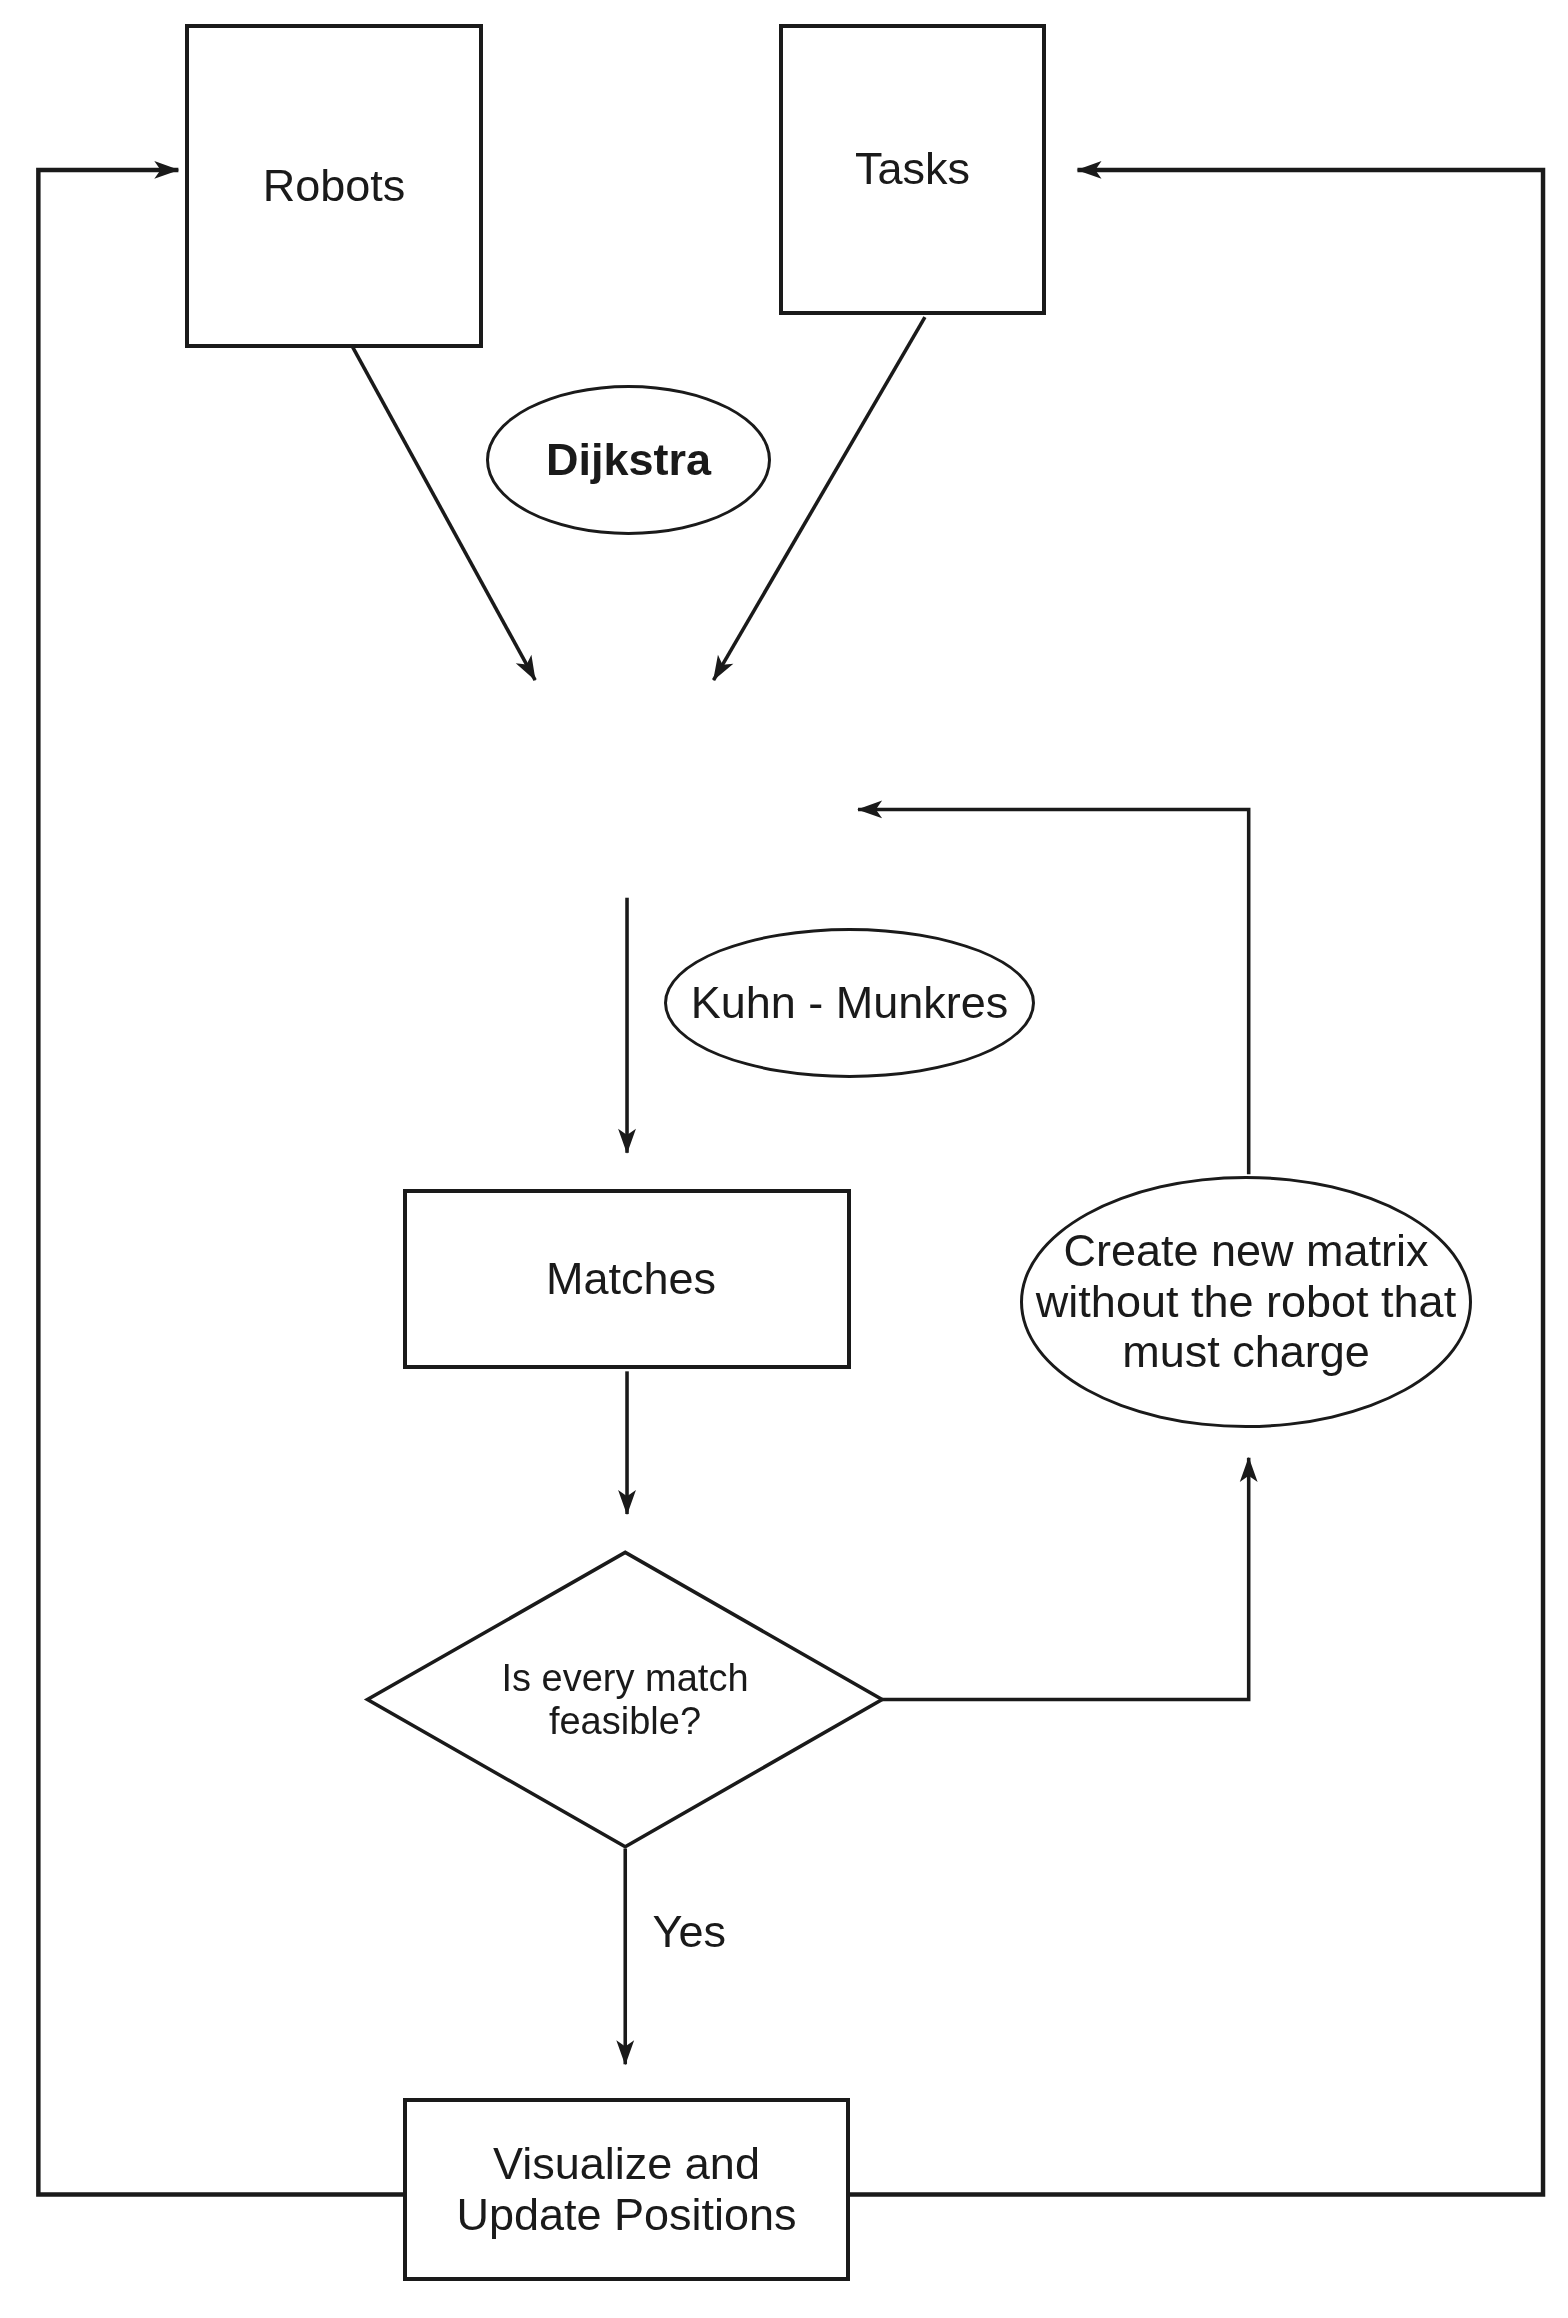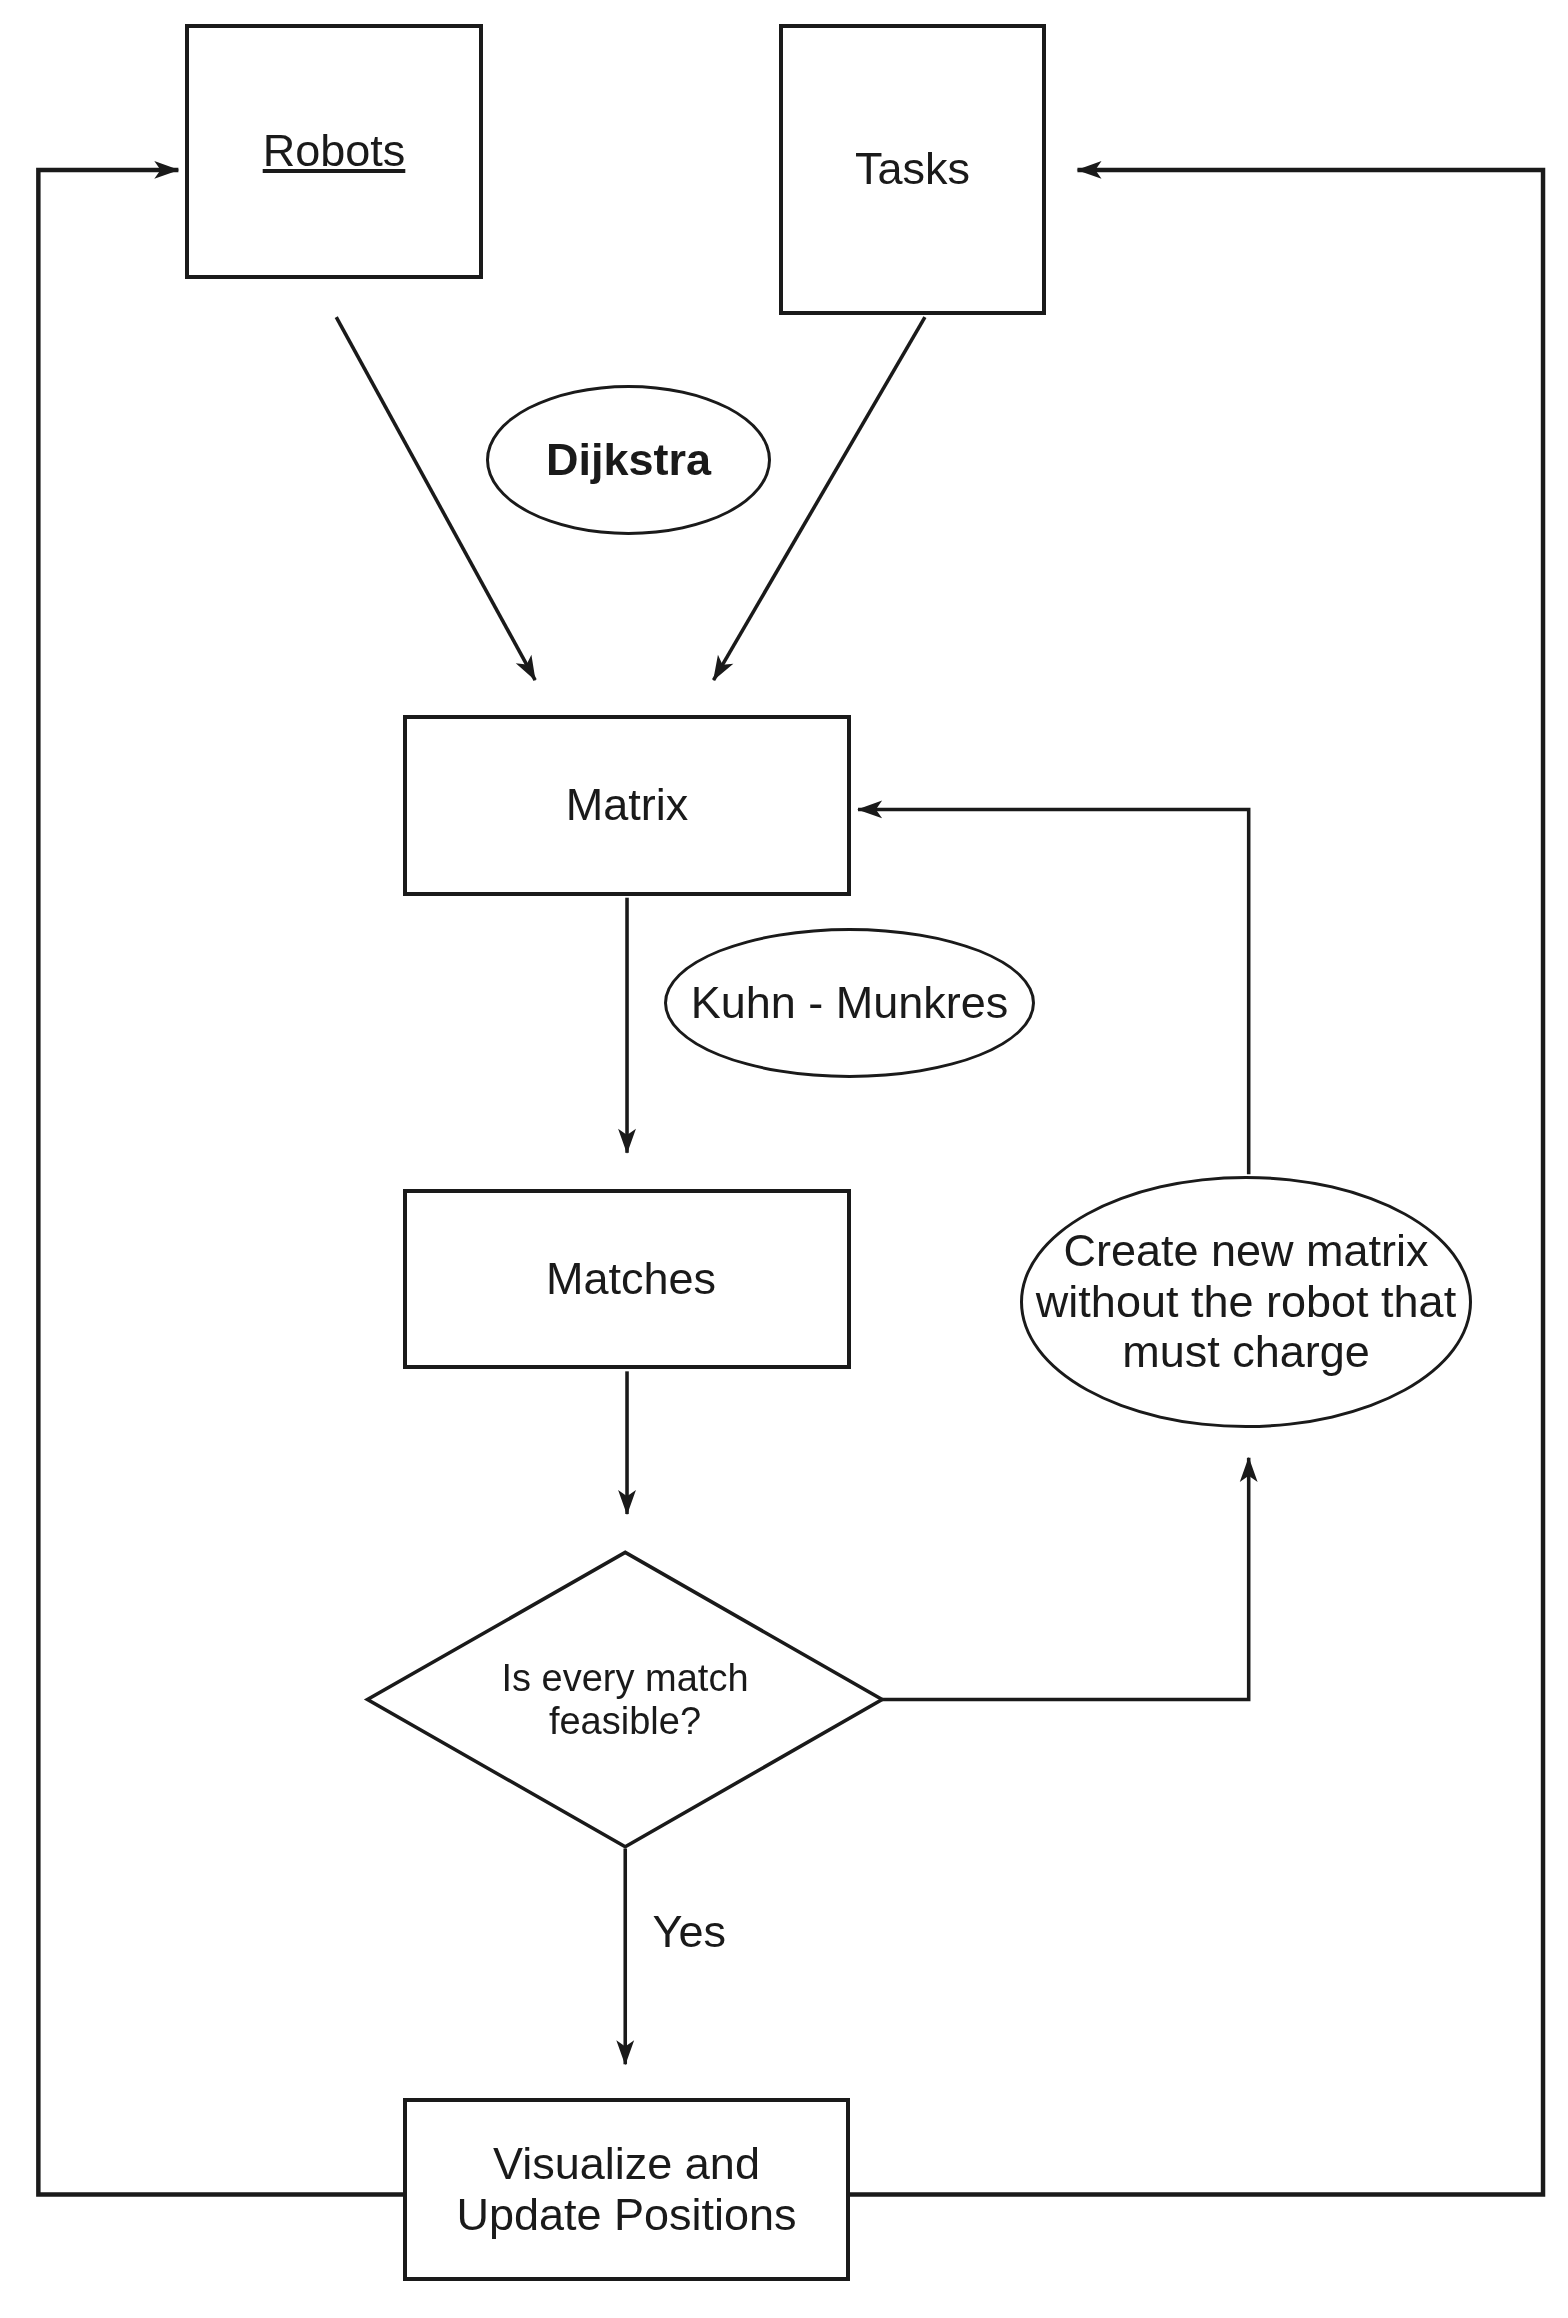--- a/index.html
+++ b/index.html
@@ -88,31 +88,28 @@
 
     <path class="edge" d="M989 1905 L1400 1905 L1400 1634" marker-end="url(#arrow)"></path>
 
     <path class="edge" d="M1400 1316 L1400 907 L962 907" marker-end="url(#arrow)"></path>
 
     <path class="edge" d="M701 2072 L701 2314" marker-end="url(#arrow)"></path>
 
     <polygon class="shape-fill" points="701,1740 989,1905 701,2070 412,1905"></polygon>
   </svg>
 
-  <div class="node" style="left:185px; top:24px; width:298px; height:255px;text-decoration:underline;">
+  <div class="node" style="left:185px; top:24px; width:298px; height:324px;">
     <span class="lbl">Robots</span>
   </div>
 
   <div class="node" style="left:779px; top:24px; width:267px; height:291px;">
     <span class="lbl">Tasks</span>
   </div>
 
-  <div class="node" style="left:403px; top:715px; width:448px; height:181px;">
-    <span class="lbl">Matrix</span>
-  </div>
 
   <div class="node" style="left:403px; top:1189px; width:448px; height:180px;padding-left:8px;">
     <span class="lbl">Matches</span>
   </div>
 
   <div class="node" style="left:403px; top:2098px; width:447px; height:183px;">
     <span class="lbl">Visualize and
 Update Positions</span>
   </div>
 

